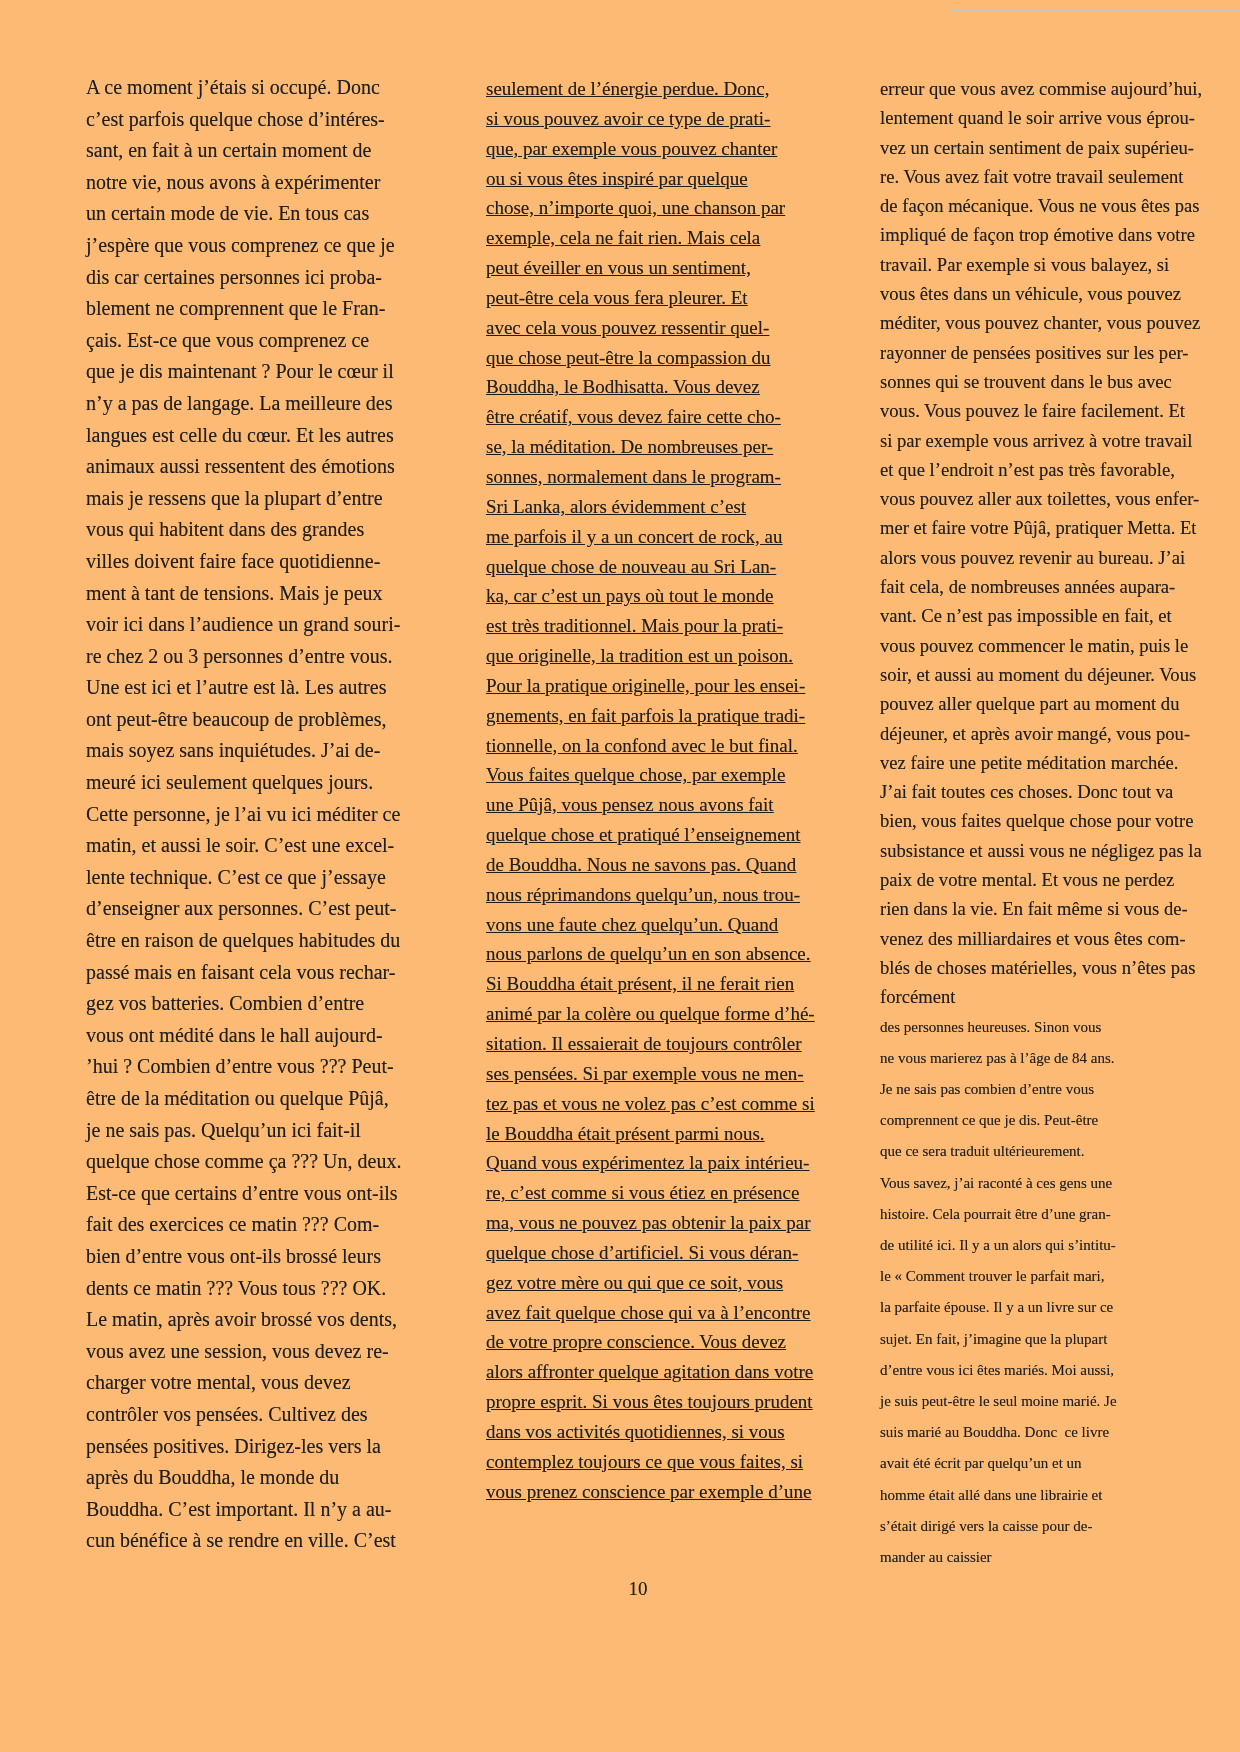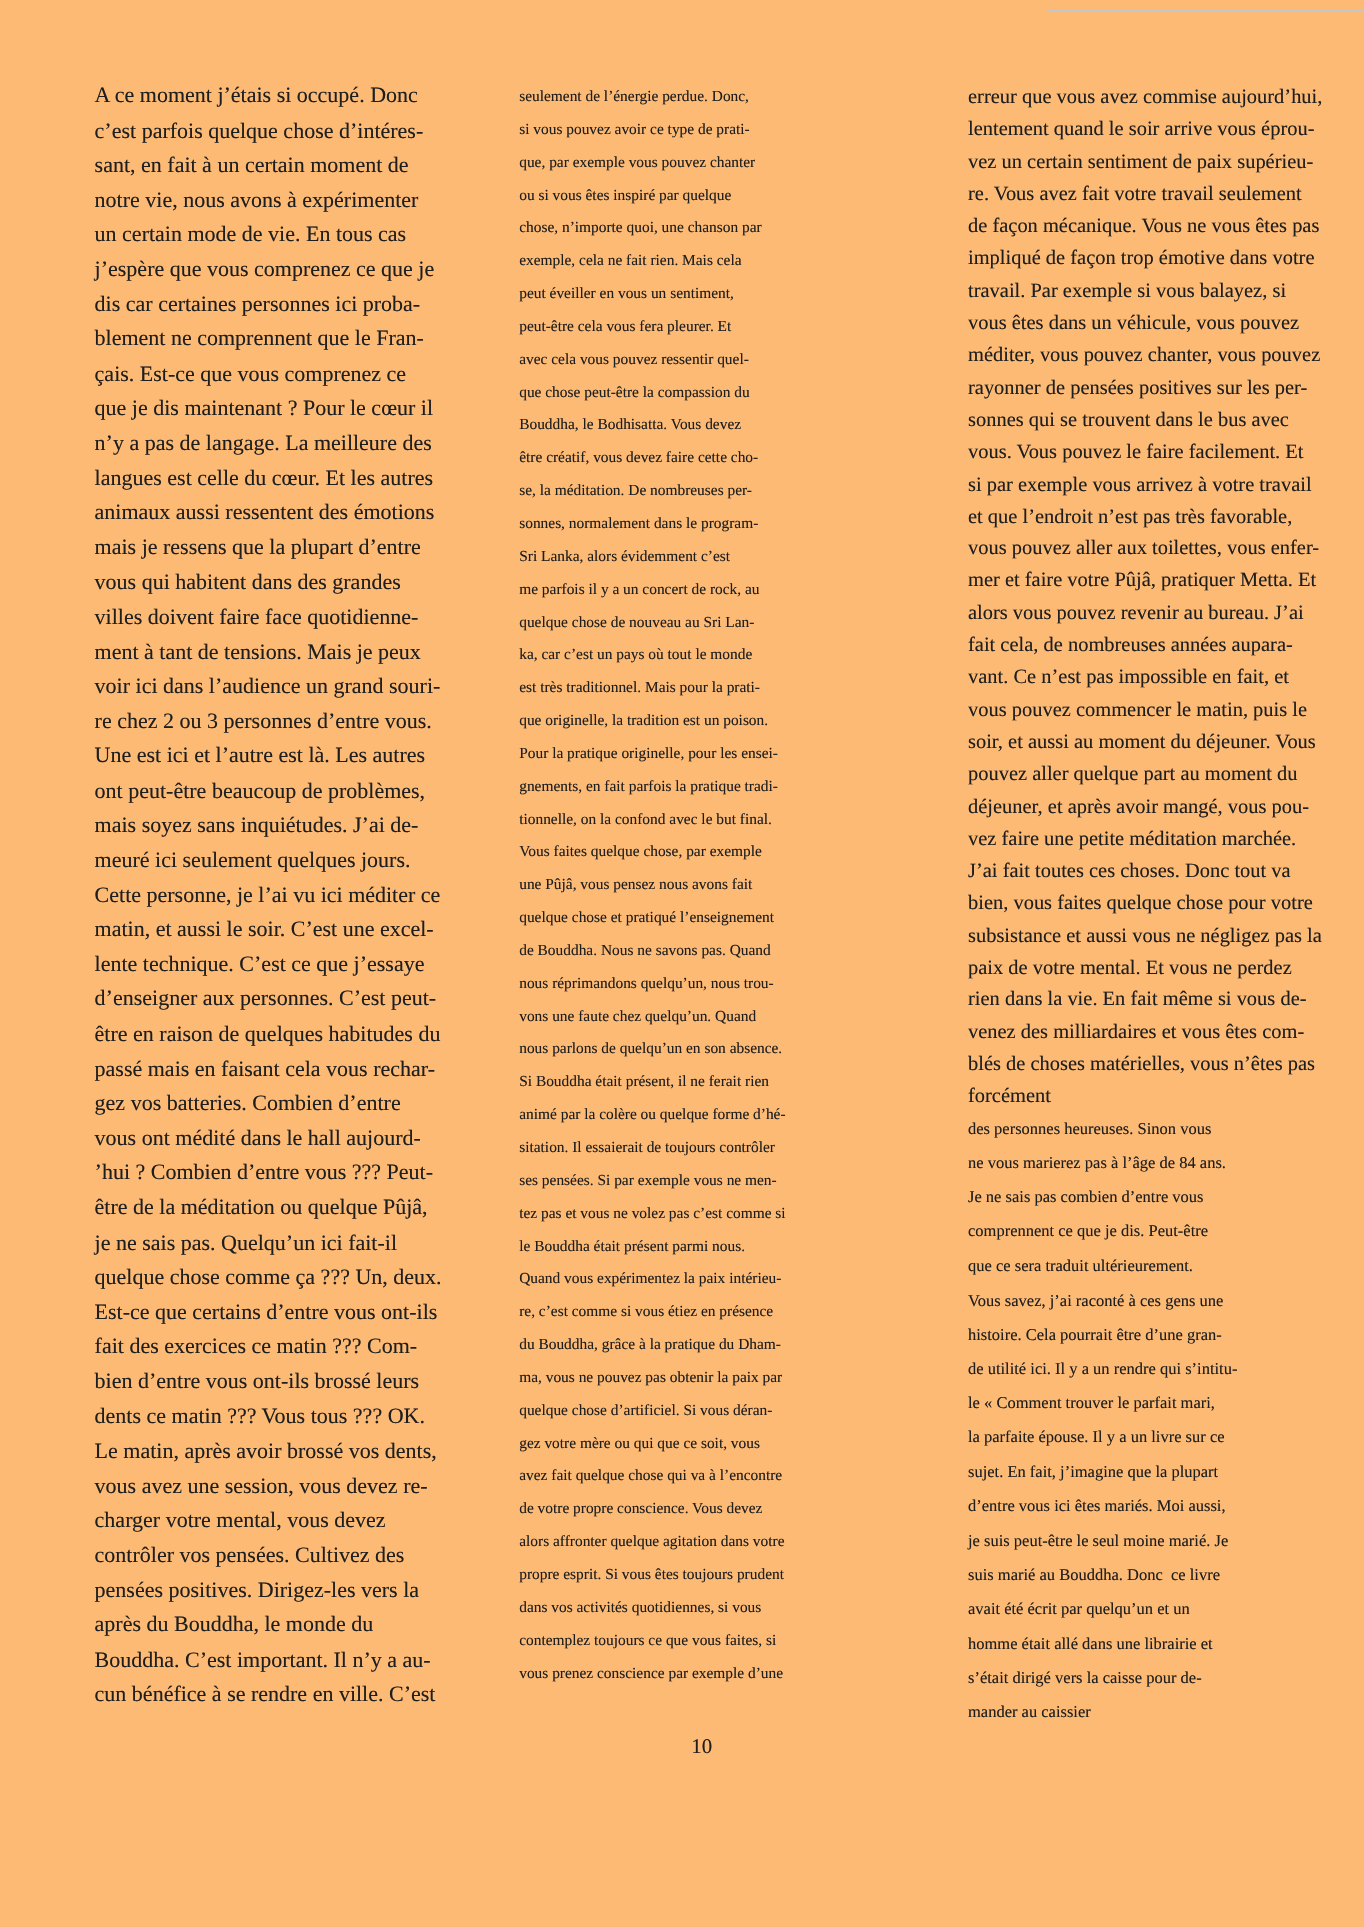--- a/index.html
+++ b/index.html
@@ -32,24 +32,25 @@
     white-space: pre;
     text-shadow: 0 0 0.6px rgba(45,45,45,0.5);
   }
   .col-1 {
     left: 86px;
     top: 72px;
     font-size: 20px;
     line-height: 31.6px;
   }
   .col-2 {
-    left: 472px;
+    left: 486px;
     top: 74px;
-    font-size: 14px;
+    font-size: 19px;
     line-height: 29.85px;
+    text-decoration: underline;
   }
   .col-3 {
     left: 838px;
     top: 74px;
     margin-left: 42px;
   }
   .col-3-upper {
     font-size: 18.6px;
     line-height: 29.3px;
   }
@@ -156,21 +157,20 @@
       <div class="line">vons une faute chez quelqu’un. Quand</div>
       <div class="line">nous parlons de quelqu’un en son absence.</div>
       <div class="line">Si Bouddha était présent, il ne ferait rien</div>
       <div class="line">animé par la colère ou quelque forme d’hé-</div>
       <div class="line">sitation. Il essaierait de toujours contrôler</div>
       <div class="line">ses pensées. Si par exemple vous ne men-</div>
       <div class="line">tez pas et vous ne volez pas c’est comme si</div>
       <div class="line">le Bouddha était présent parmi nous.</div>
       <div class="line">Quand vous expérimentez la paix intérieu-</div>
       <div class="line">re, c’est comme si vous étiez en présence</div>
-      <div class="line">du Bouddha, grâce à la pratique du Dham-</div>
       <div class="line">ma, vous ne pouvez pas obtenir la paix par</div>
       <div class="line">quelque chose d’artificiel. Si vous déran-</div>
       <div class="line">gez votre mère ou qui que ce soit, vous</div>
       <div class="line">avez fait quelque chose qui va à l’encontre</div>
       <div class="line">de votre propre conscience. Vous devez</div>
       <div class="line">alors affronter quelque agitation dans votre</div>
       <div class="line">propre esprit. Si vous êtes toujours prudent</div>
       <div class="line">dans vos activités quotidiennes, si vous</div>
       <div class="line">contemplez toujours ce que vous faites, si</div>
       <div class="line">vous prenez conscience par exemple d’une</div>
@@ -212,21 +212,21 @@
         <div class="line">forcément</div>
       </div>
     <div class="col-3-lower">
         <div class="line">des personnes heureuses. Sinon vous</div>
         <div class="line">ne vous marierez pas à l’âge de 84 ans.</div>
         <div class="line">Je ne sais pas combien d’entre vous</div>
         <div class="line">comprennent ce que je dis. Peut-être</div>
         <div class="line">que ce sera traduit ultérieurement.</div>
         <div class="line">Vous savez, j’ai raconté à ces gens une</div>
         <div class="line">histoire. Cela pourrait être d’une gran-</div>
-        <div class="line">de utilité ici. Il y a un rendre qui s’intitu-</div>
+        <div class="line">de utilité ici. Il y a un alors qui s’intitu-</div>
         <div class="line">le « Comment trouver le parfait mari,</div>
         <div class="line">la parfaite épouse. Il y a un livre sur ce</div>
         <div class="line">sujet. En fait, j’imagine que la plupart</div>
         <div class="line">d’entre vous ici êtes mariés. Moi aussi,</div>
         <div class="line">je suis peut-être le seul moine marié. Je</div>
         <div class="line">suis marié au Bouddha. Donc  ce livre</div>
         <div class="line">avait été écrit par quelqu’un et un</div>
         <div class="line">homme était allé dans une librairie et</div>
         <div class="line">s’était dirigé vers la caisse pour de-</div>
         <div class="line">mander au caissier</div>

